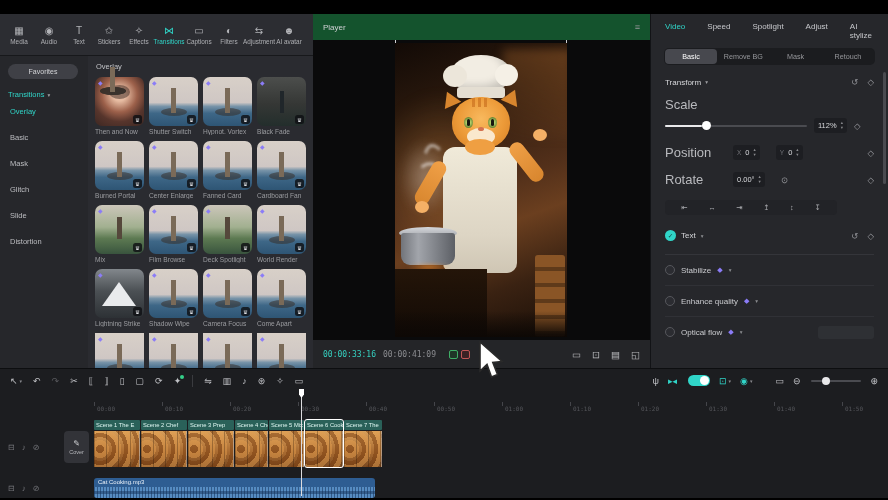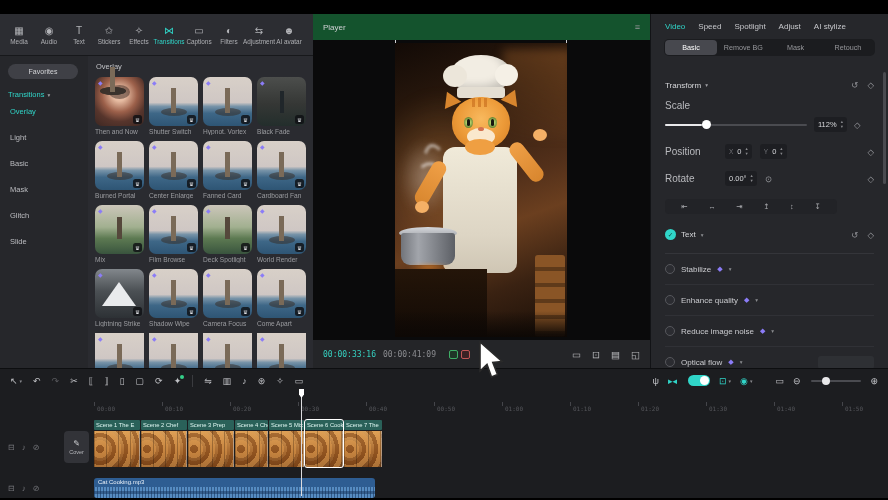--- a/index.html
+++ b/index.html
@@ -100,43 +100,43 @@
   .tc.dur{color:#8b8c90;margin-left:7px;}
   .miniflags{display:flex;gap:3px;margin-left:13px;}
   .mf{width:9px;height:9px;border-radius:2px;box-sizing:border-box;}
   .mf.g{border:1px solid #3fae66;background:#1f3527;}
   .mf.r{border:1px solid #c05656;background:#3a2224;}
   .prights{margin-left:auto;display:flex;gap:11px;}
   .prights .ic{font-size:9.5px;color:#b9babd;}
 
   
   .right{position:absolute;left:650px;top:0;width:238px;height:354px;background:#26272b;border-left:1px solid #121316;box-sizing:border-box;}
-  .itabs{display:flex;gap:13px;padding:8px 14px 5px;font-size:8px;color:#c6c7cb;}
+  .itabs{display:flex;gap:22px;padding:8px 14px 5px;font-size:8px;color:#c6c7cb;}
   .itabs .it.active{color:var(--accent);}
   .subtabs{margin:3px 13px 0;height:17px;background:#1b1c1f;border-radius:5px;display:flex;padding:1px;box-sizing:border-box;}
   .seg{flex:1;display:flex;align-items:center;justify-content:center;font-size:7.2px;color:#96979b;border-radius:4px;}
   .seg.active{background:#47484e;color:#fff;}
   .sect{padding:0 14px;}
-  .rowT{margin-top:24px;display:flex;align-items:center;font-size:8px;color:#d6d7da;}
+  .rowT{margin-top:12px;display:flex;align-items:center;font-size:8px;color:#d6d7da;}
   .rowT .carr{font-size:5.5px;margin-left:4px;color:#9fa0a4;}
   .rowT .sp{margin-left:auto;display:flex;gap:9px;}
   .ric{font-size:8.5px;color:#94959a;}
-  .lbl{font-size:10px;color:#b9babe;}
+  .lbl{font-size:13px;color:#b9babe;}
   .scale-lbl{margin-top:10px;}
   .sliderrow{margin-top:6px;display:flex;align-items:center;gap:7px;}
   .track{position:relative;width:142px;height:2px;background:#4a4b50;border-radius:1px;}
   .fill{position:absolute;left:0;top:0;height:2px;width:26%;background:#e9e9eb;border-radius:1px;}
   .knob{position:absolute;left:26%;top:-3.5px;width:9px;height:9px;background:#fff;border-radius:50%;}
   .valbox{height:15px;background:#1d1e22;border-radius:3px;display:flex;align-items:center;padding:0 4px;gap:4px;}
   .valbox .v{font-size:7.5px;color:#d8d9dc;}
   .stp{display:flex;flex-direction:column;font-size:4.5px;line-height:4.5px;color:#898a8e;gap:1px;}
   .rowU{margin-top:12px;display:flex;align-items:center;}
   .tgl{margin-left:auto;width:24px;height:12px;border-radius:7px;background:var(--accent);position:relative;}
   .tgl::after{content:"";position:absolute;right:1px;top:1px;width:10px;height:10px;border-radius:50%;background:#fff;}
-  .rowP{margin-top:12px;display:flex;align-items:center;gap:8px;}
+  .rowP{margin-top:12px;display:flex;align-items:center;gap:16px;}
   .rowP .lbl{width:52px;}
   .axis{font-size:6.5px;color:#6f7075;}
   .rowA{margin-top:13px;width:172px;height:15px;background:#222327;border-radius:4px;display:flex;align-items:center;
         justify-content:space-around;padding:0 6px;box-sizing:border-box;}
   .rowA .aic{font-size:7.5px;color:#a8a9ad;}
   .rowB{margin-top:15px;display:flex;align-items:center;gap:5px;}
   .chk-on{width:11px;height:11px;border-radius:50%;background:var(--accent);display:flex;align-items:center;justify-content:center;
           font-size:6.5px;color:#0d3b36;}
   .blname{font-size:8px;color:#d6d7da;}
   .hr{margin-top:13px;border-top:1px solid #34353a;}
@@ -246,25 +246,25 @@
         </div>
       <div class="catbar">
         <div class="fav">Favorites</div>
         <div class="cat-head">
           <span>Transitions</span>
           <span class="cv">▾</span>
         </div>
         <div>
 
         <div class="citem active">Overlay</div>
-            <div class="citem">Light</div>
             <div class="citem">Basic</div>
             <div class="citem">Mask</div>
             <div class="citem">Glitch</div>
             <div class="citem">Slide</div>
+            <div class="citem">Distortion</div>
           </div>
       </div>
       <div class="gallery">
         <div class="ghead">Overlay</div>
         <div class="grid">
           <div style="display:contents">
             
           <div class="tile">
                 <div class="thumb v-portrait">
                   <span class="gem">◆</span>
@@ -541,27 +541,20 @@
             </div>
             <div class="erow">
               <span class="chk"></span>
               <span class="ename">Enhance quality</span>
               <span class="egem">◆</span>
               <span class="ecar">▾</span>
 
             </div>
             <div class="erow">
               <span class="chk"></span>
-              <span class="ename">Reduce image noise</span>
-              <span class="egem">◆</span>
-              <span class="ecar">▾</span>
-
-            </div>
-            <div class="erow">
-              <span class="chk"></span>
               <span class="ename">Optical flow</span>
               <span class="egem">◆</span>
               <span class="ecar">▾</span>
               <span class="pill"></span>
             </div>
           </div>
       </div>
       <div class="rsb"></div>
     </div>
   </div>

